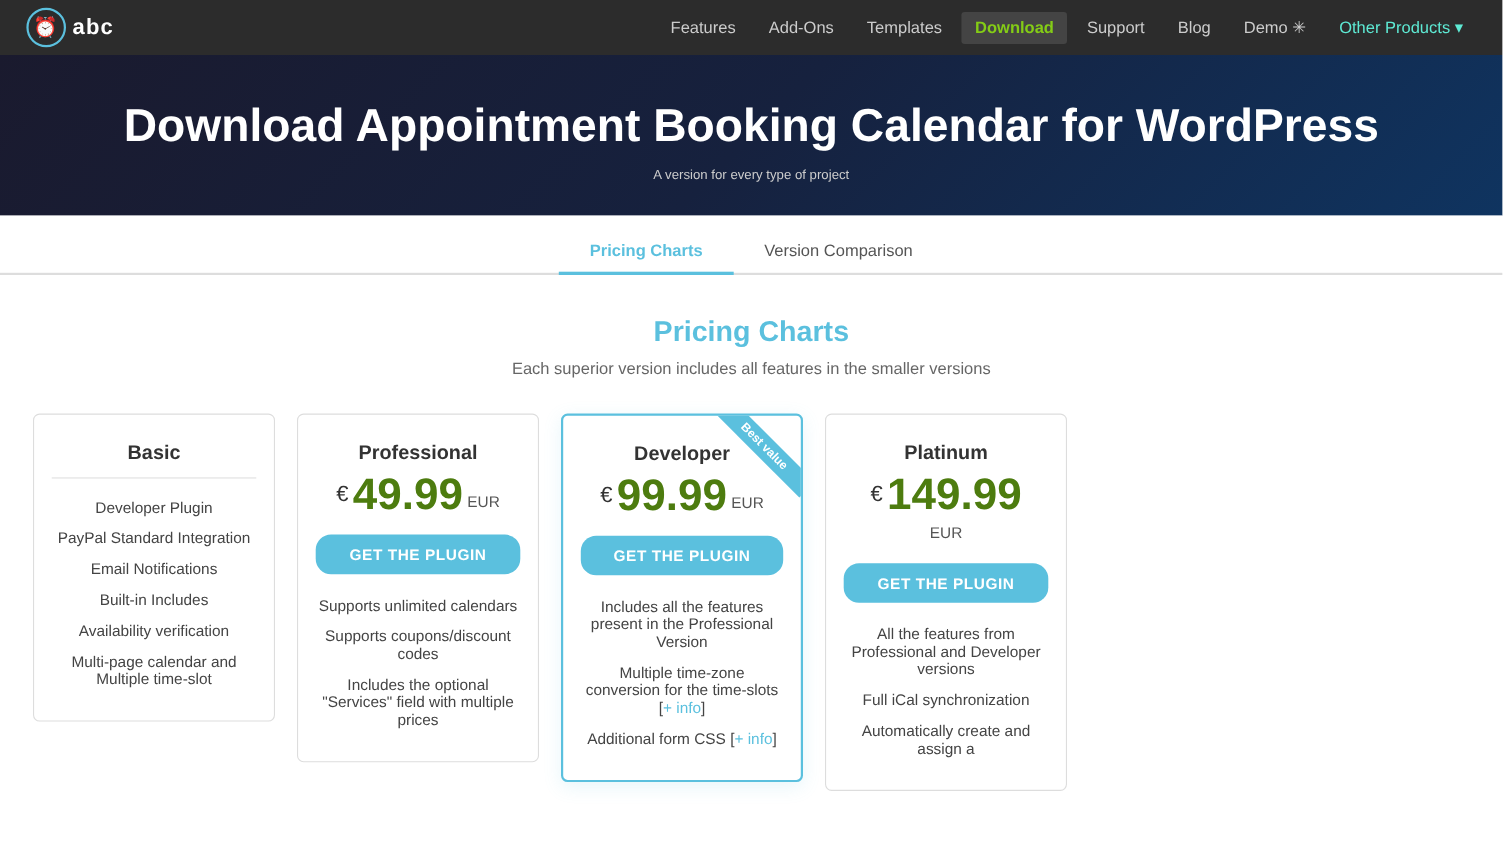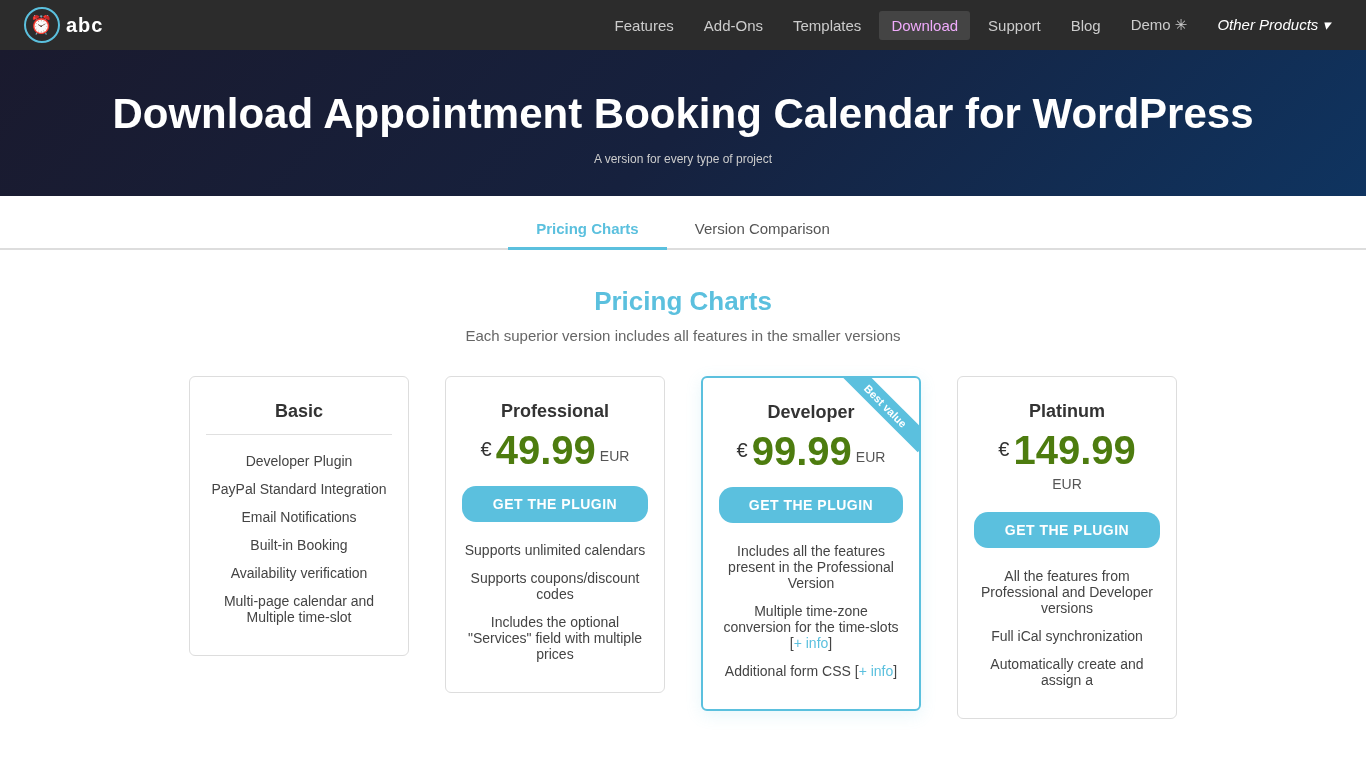--- a/index.html
+++ b/index.html
@@ -30,22 +30,22 @@
     .nav-links { display: flex; gap: 6px; align-items: center; }
     .nav-link {
       color: #ccc;
       text-decoration: none;
       padding: 6px 12px;
       font-size: 15px;
       border-radius: 3px;
       cursor: pointer;
     }
     .nav-link.active { color: #fff; background: #444; font-weight: bold; }
-    .nav-link.download { color: #f0abfc; font-weight: normal; }
-    .nav-link.other { color: #ffffff; font-style: italic; }
+    .nav-link.download { color: #84cc16; font-weight: bold; }
+    .nav-link.other { color: #5eead4; }
 
     
     .hero {
       background: #1a1a2e;
       background: linear-gradient(135deg, #1a1a2e 0%, #16213e 50%, #0f3460 100%);
       color: #fff;
       text-align: center;
       padding: 40px 20px 30px;
     }
     .hero h1 { font-size: 42px; font-weight: 700; margin-bottom: 14px; }
@@ -84,22 +84,22 @@
       font-size: 26px;
       color: #5bc0de;
       font-weight: 600;
       margin-bottom: 10px;
     }
     .section-title p { color: #666; font-size: 15px; }
 
     
     .pricing-grid {
       display: flex;
-      justify-content: center;
-      gap: 36px;
+      justify-content: flex-start;
+      gap: 20px;
       padding: 24px 30px 40px;
       align-items: flex-start;
     }
 
     .pricing-card {
       background: #fff;
       border: 1px solid #ddd;
       border-radius: 6px;
       width: 220px;
       padding: 24px 16px;
@@ -226,21 +226,21 @@
 
 <div class="pricing-grid">
 
   <div class="pricing-card">
     <div class="card-name">Basic</div>
     <hr class="divider">
     <ul class="feature-list">
       <li>Developer Plugin</li>
       <li>PayPal Standard Integration</li>
       <li>Email Notifications</li>
-      <li>Built-in Booking</li>
+      <li>Built-in Includes</li>
       <li>Availability verification</li>
       <li>Multi-page calendar and Multiple time-slot</li>
     </ul>
   </div>
 
   <div class="pricing-card">
     <div class="card-name">Professional</div>
     <div class="card-price-row">
       <span class="price-currency">€</span>
       <span class="price-amount">49.99</span>

